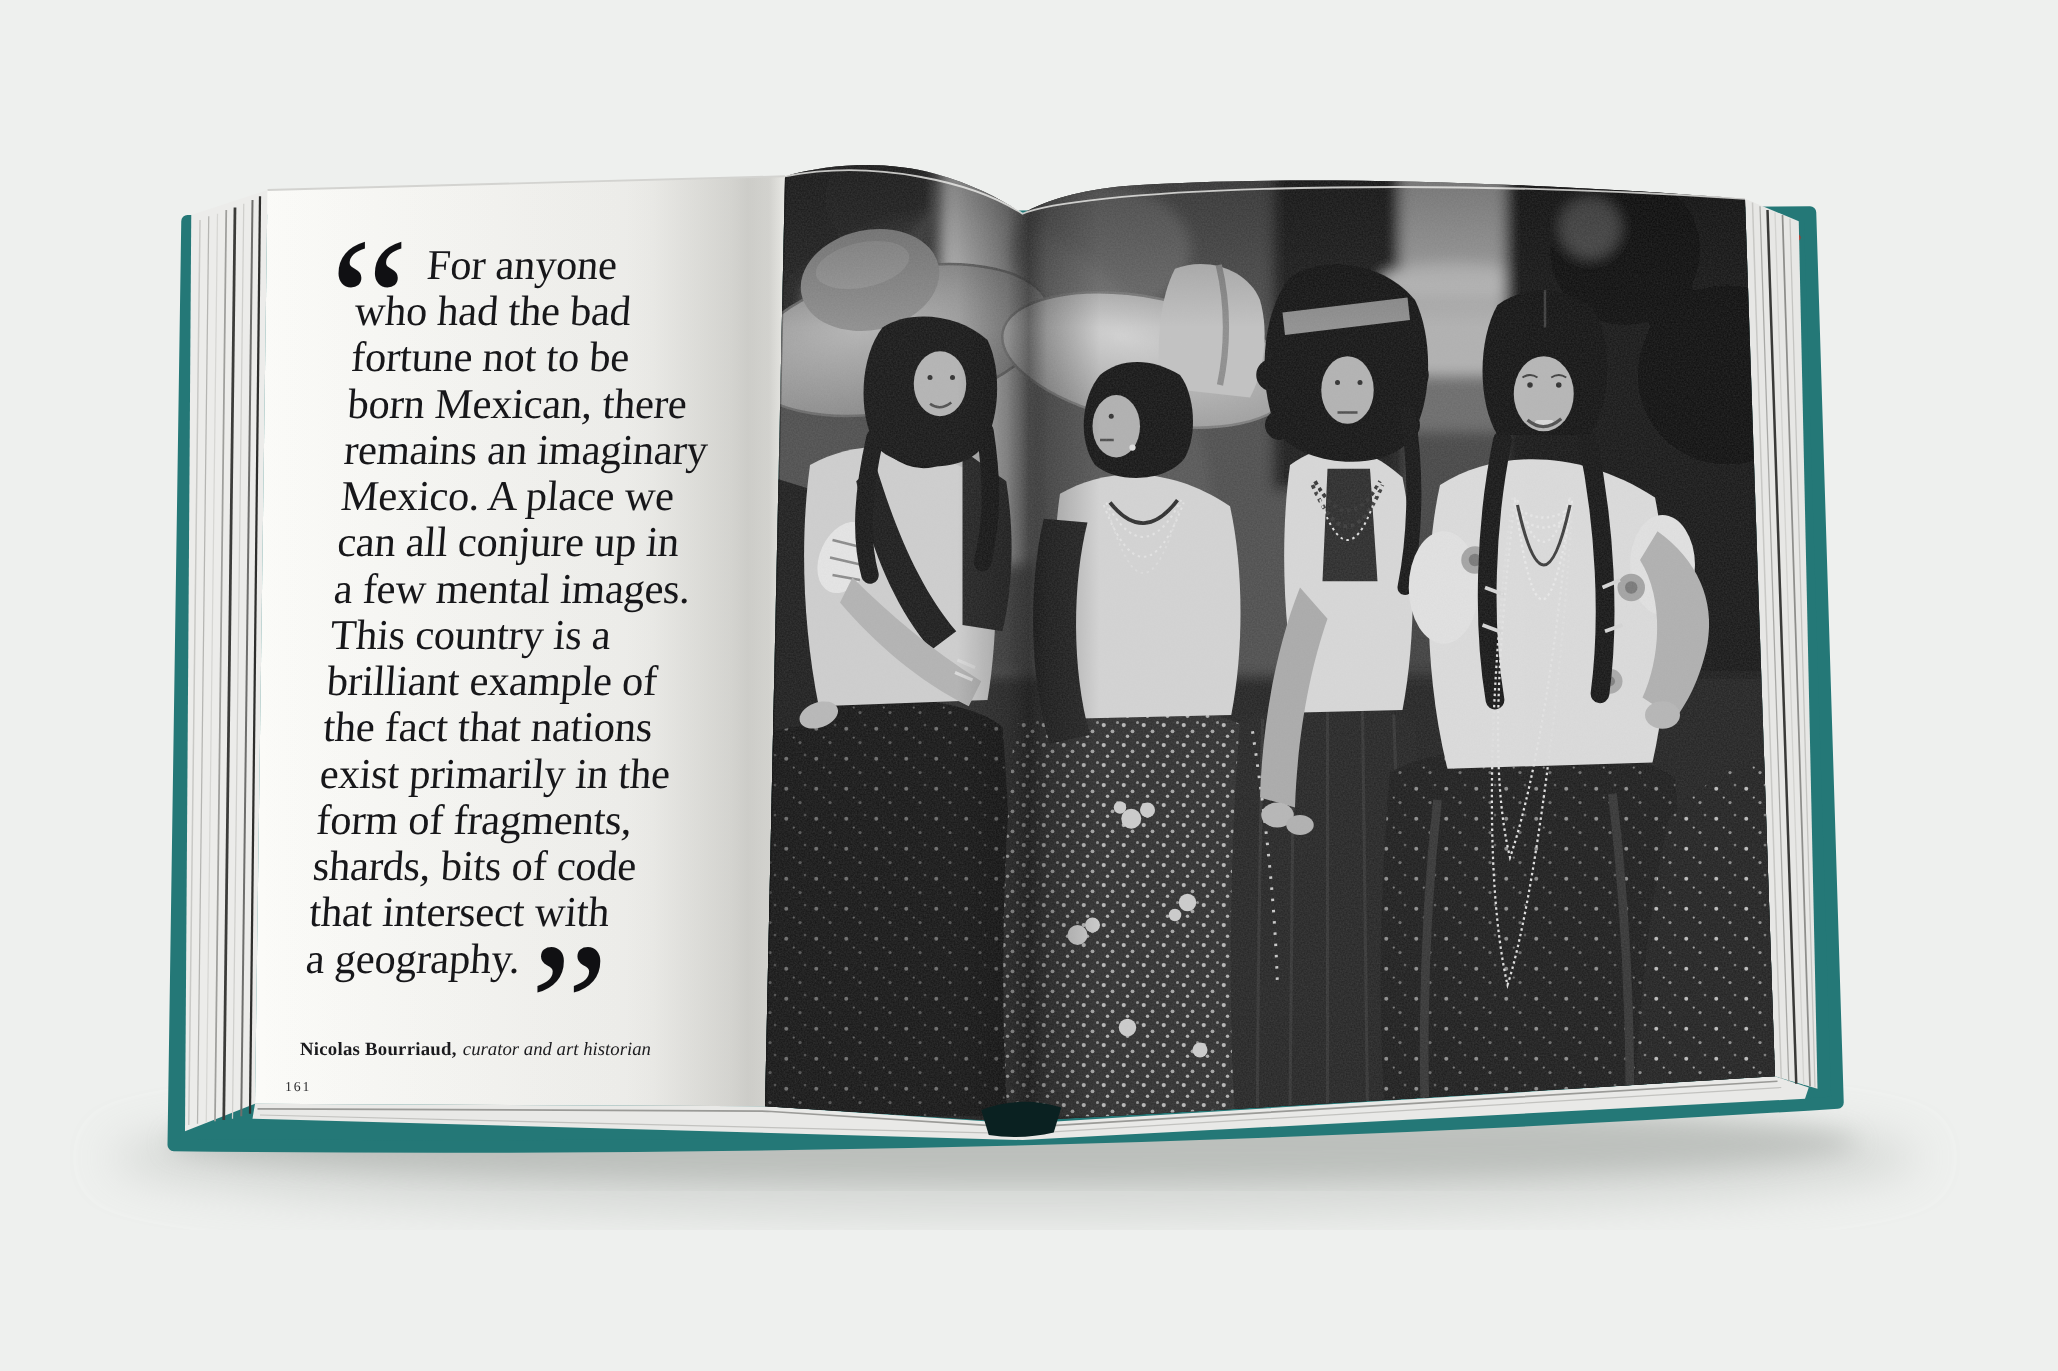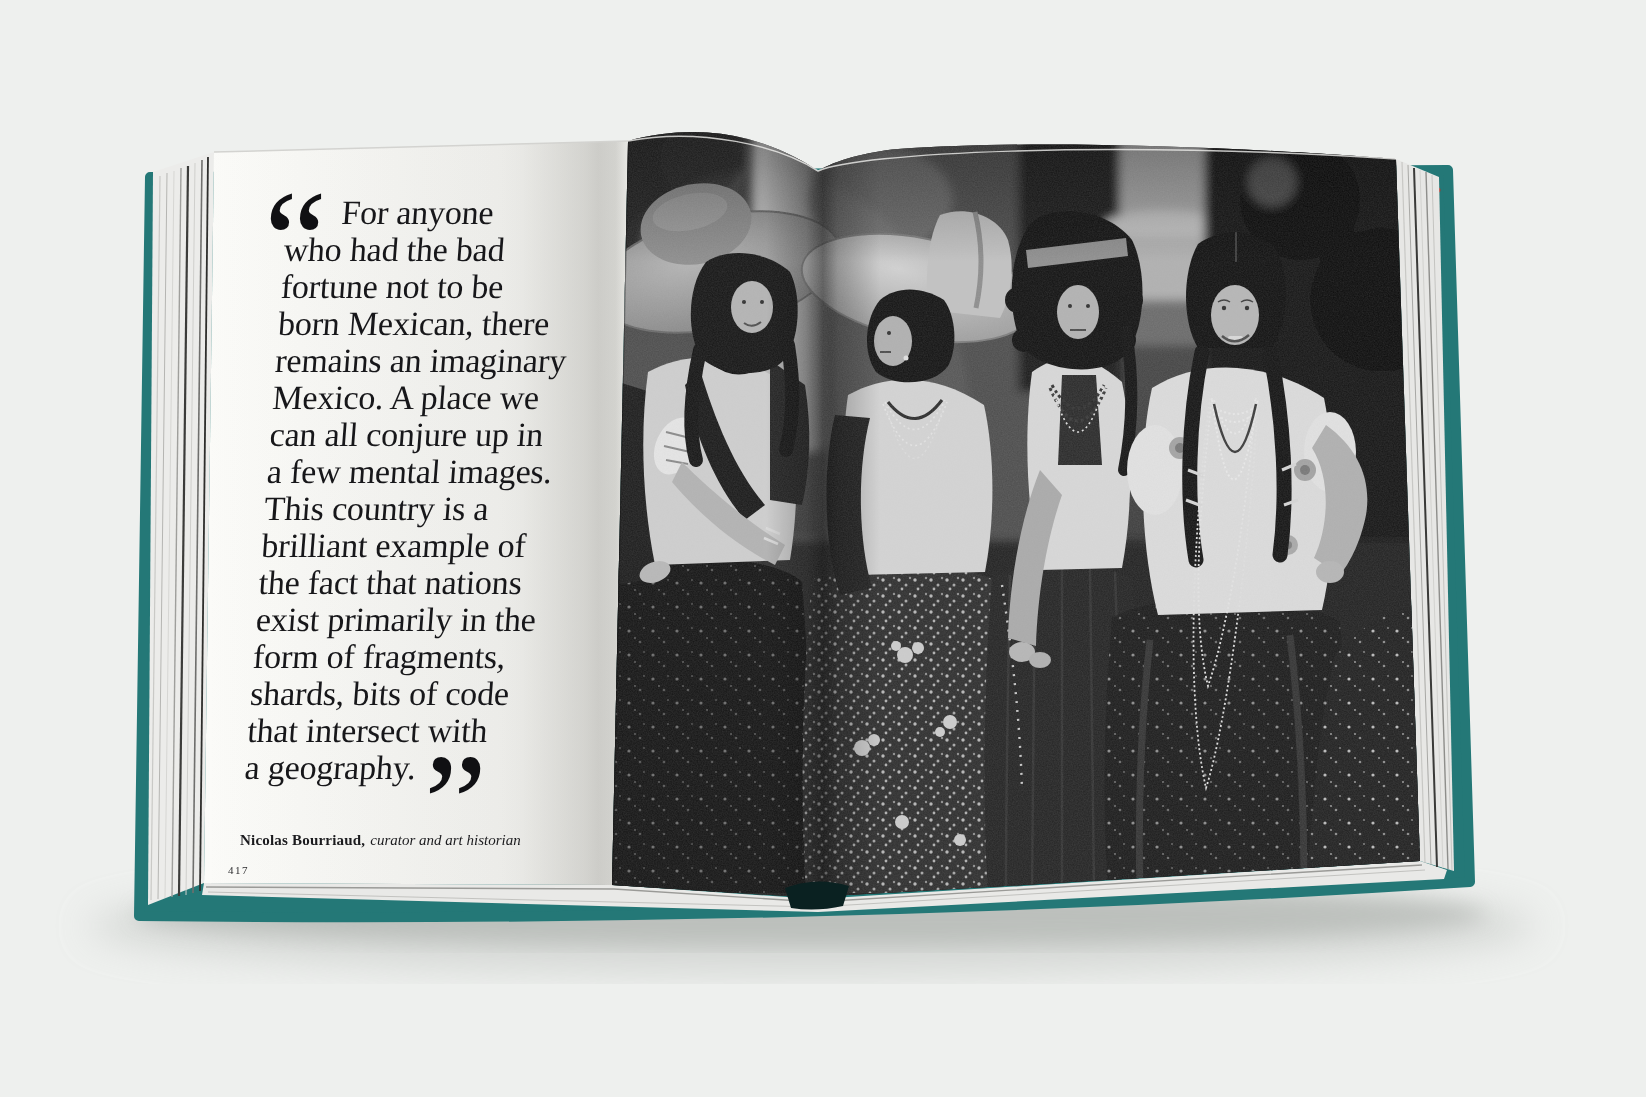--- a/index.html
+++ b/index.html
@@ -333,14 +333,14 @@
       <div class="quote-line">form of fragments,</div>
       <div class="quote-line">shards, bits of code</div>
       <div class="quote-line">that intersect with</div>
       <div class="quote-line">a geography.</div>
     </div>
 
   <div class="attribution">
     <span class="attr-name">Nicolas Bourriaud,</span><span class="attr-role">curator and art historian</span>
   </div>
 
-  <div class="page-number">417</div>
+  <div class="page-number">161</div>
 </div>
 
 </body></html>

